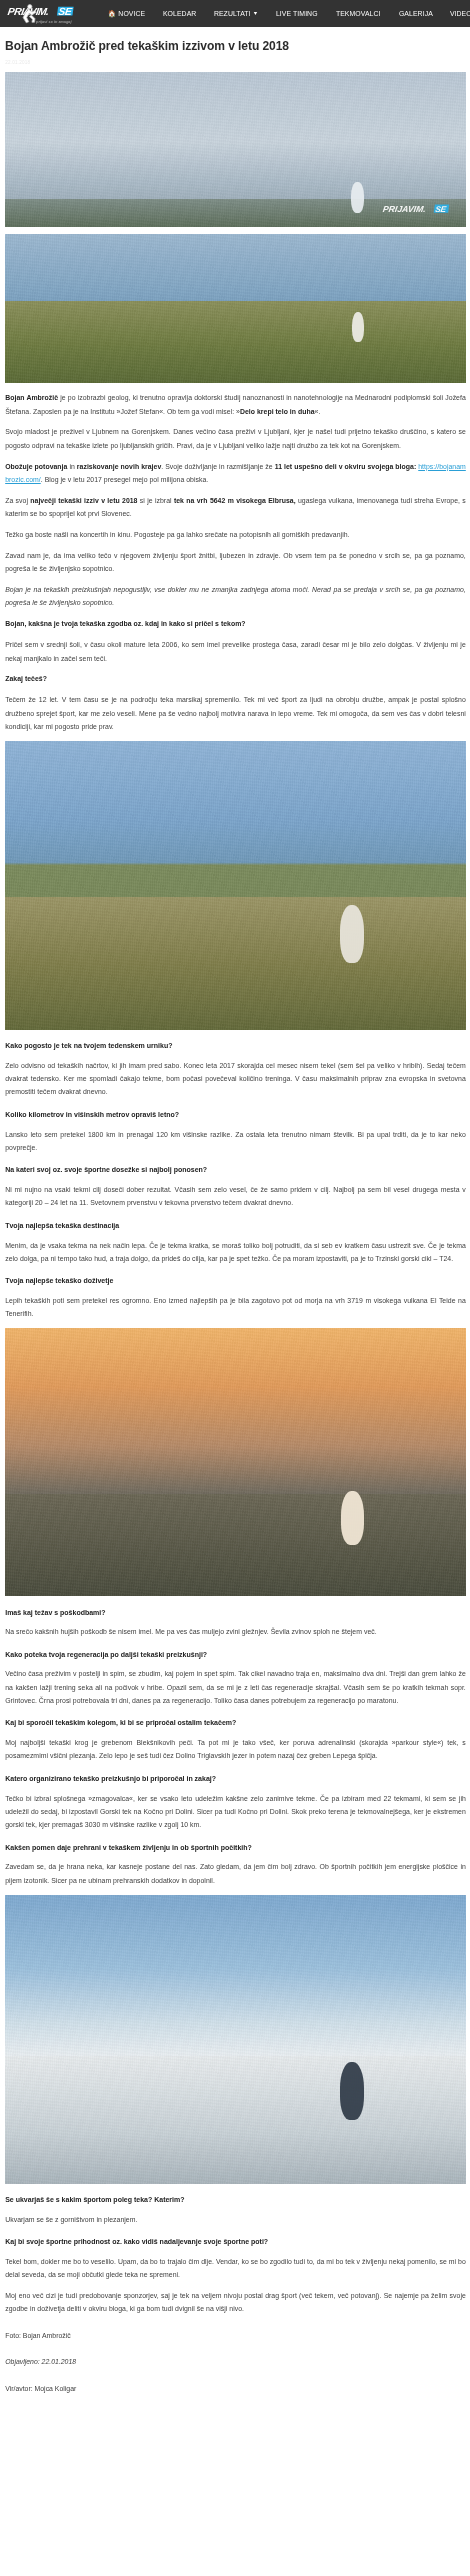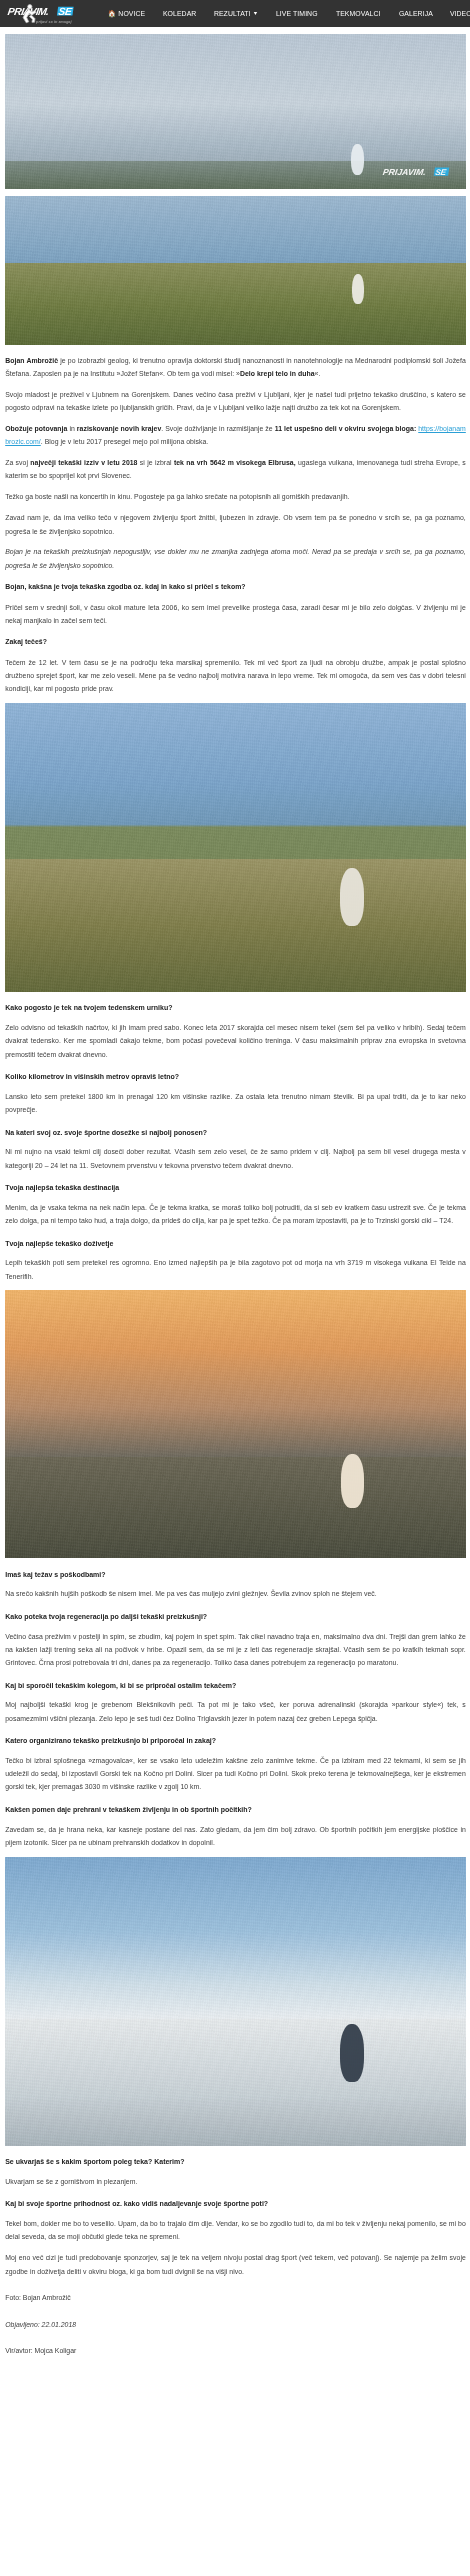--- a/index.html
+++ b/index.html
@@ -204,20 +204,24 @@
       <span>GALERIJA</span>
     </a>
     <a class="navlink" href="#">
       <span>VIDEO</span>
     </a>
   </nav>
 </div>
 
 <div class="wrap">
 
+  <div class="article-head">
+    <h1 class="title">Bojan Ambrožič pred tekaškim izzivom v letu 2018</h1>
+    <div class="date">22.01.2018</div>
+  </div>
 
   <div id="article-body">
       <div class="figure ph" style="height: 155px; background: linear-gradient(rgb(185, 199, 212) 0%, rgb(200, 211, 220) 45%, rgb(169, 185, 198) 72%, rgb(142, 159, 168) 100%);">
         <div class="ground" style="height: 18%; background: linear-gradient(rgb(125, 141, 134) 0%, rgb(94, 111, 92) 100%);"></div>
         <div class="grain"></div>
         <div class="runner" style="width: 13px; height: 31px; background: rgb(232, 238, 241); right: 22%; bottom: 9%; opacity: 0.92;"></div>
         <div class="wm"><svg width="77" height="17.5" viewBox="0 0 150 34">
             <text x="4" y="22" font-family="Liberation Sans, sans-serif" font-size="17" font-weight="700" font-style="italic" fill="#ffffff" transform="skewX(-8)">PRIJAVIM.</text>
             <rect x="104" y="7" width="28" height="16" fill="#2ab0e8" transform="skewX(-8)"></rect>
             <text x="106" y="21" font-family="Liberation Sans, sans-serif" font-size="16" font-weight="700" font-style="italic" fill="#ffffff" transform="skewX(-8)">SE</text>

